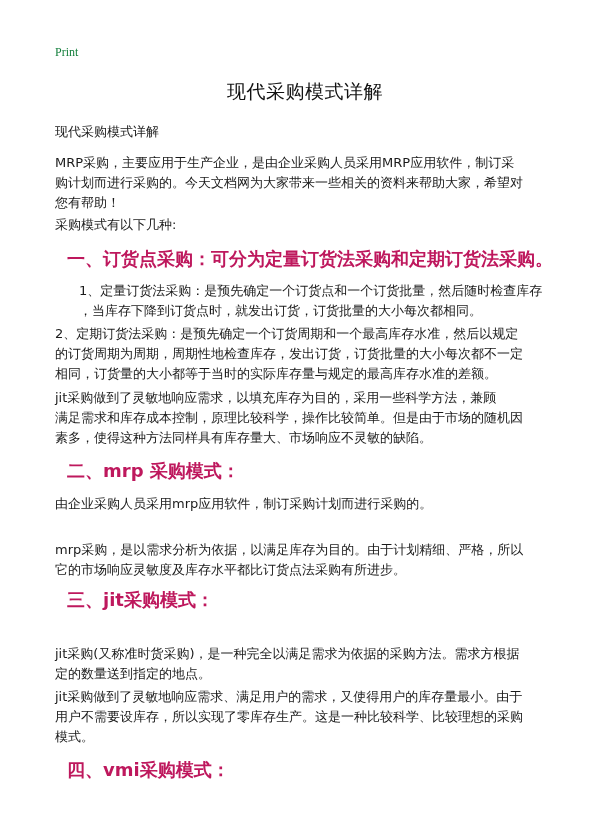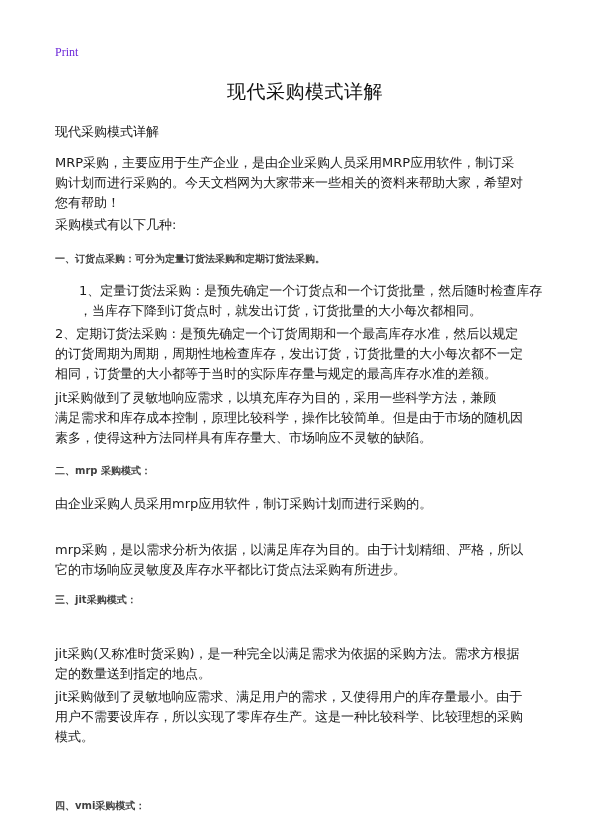--- a/index.html
+++ b/index.html
@@ -5,34 +5,34 @@
     html, body { margin: 0; padding: 0; background: #ffffff; }
     body {
       width: 600px; height: 828px; overflow: hidden; position: relative;
       font-family: "DejaVu Sans", "Liberation Sans", sans-serif;
       color: #111;
     }
     .page { position: absolute; left: 55px; top: 0; width: 500px; }
     .print-label {
       position: absolute; top: 45px; left: 0;
       font-family: "Liberation Serif", "DejaVu Serif", serif;
-      font-size: 12px; color: #6d28d9;
+      font-size: 12px; color: #15803d;
     }
     .title {
       position: absolute; top: 79px; left: 0; width: 500px; text-align: center;
       font-size: 19px; color: #111; letter-spacing: 0.5px;
     }
     .p {
       position: absolute; left: 0; width: 500px;
       font-size: 13px; line-height: 20px; color: #1a1a1a;
       text-align: justify;
     }
     .h {
-      position: absolute; left: 0; width: 500px;
-      font-size: 10px; line-height: 20px; font-weight: bold; color: #404040;
+      position: absolute; left: 12px; width: 500px;
+      font-size: 18px; line-height: 20px; font-weight: bold; color: #be185d;
     }
     .line { display: block; white-space: nowrap; }
   </style>
 </head>
 <body>
 
 <div class="page">
   <div class="print-label">Print</div>
 
   <div class="title">现代采购模式详解</div>
@@ -83,14 +83,14 @@
     <span class="line">jit采购(又称准时货采购)，是一种完全以满足需求为依据的采购方法。需求方根据</span>
     <span class="line">定的数量送到指定的地点。</span>
   </div>
 
   <div class="p" style="top:687px;">
     <span class="line">jit采购做到了灵敏地响应需求、满足用户的需求，又使得用户的库存量最小。由于</span>
     <span class="line">用户不需要设库存，所以实现了零库存生产。这是一种比较科学、比较理想的采购</span>
     <span class="line">模式。</span>
   </div>
 
-  <div class="h" style="top:760px;margin-top:36px;">四、vmi采购模式：</div>
+  <div class="h" style="top:760px;">四、vmi采购模式：</div>
 </div>
 
 </body></html>

